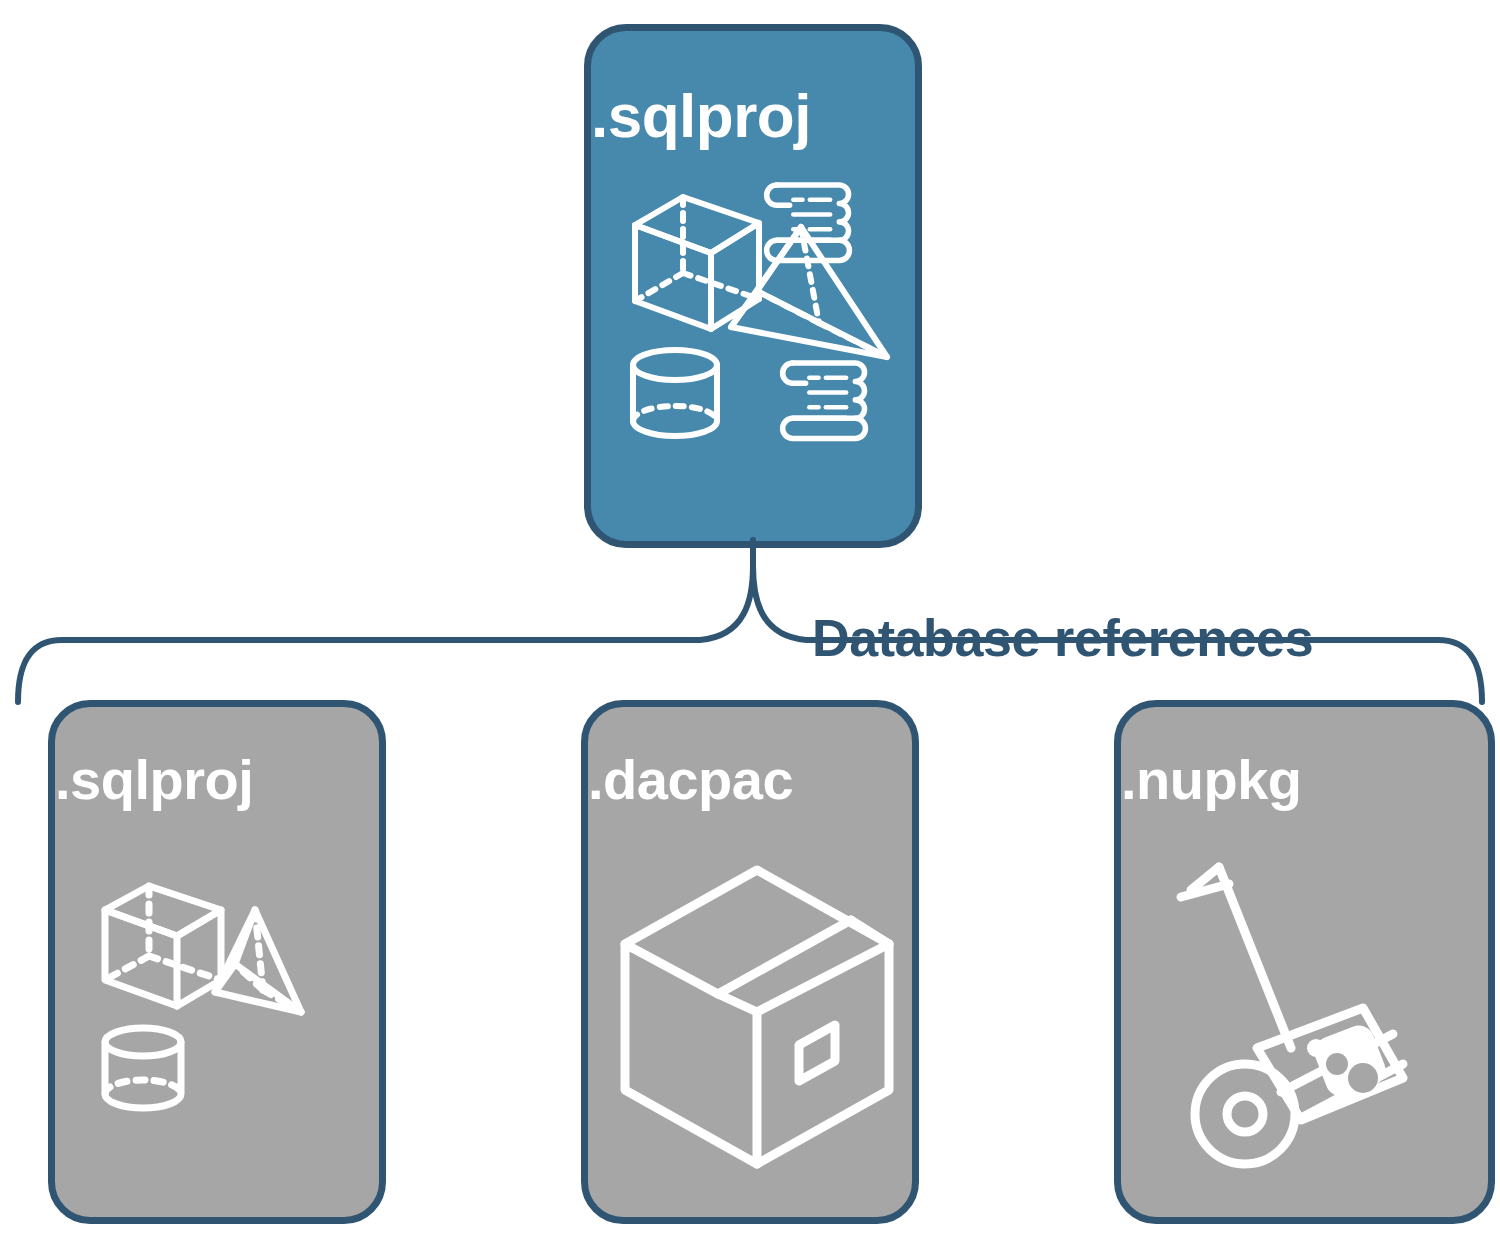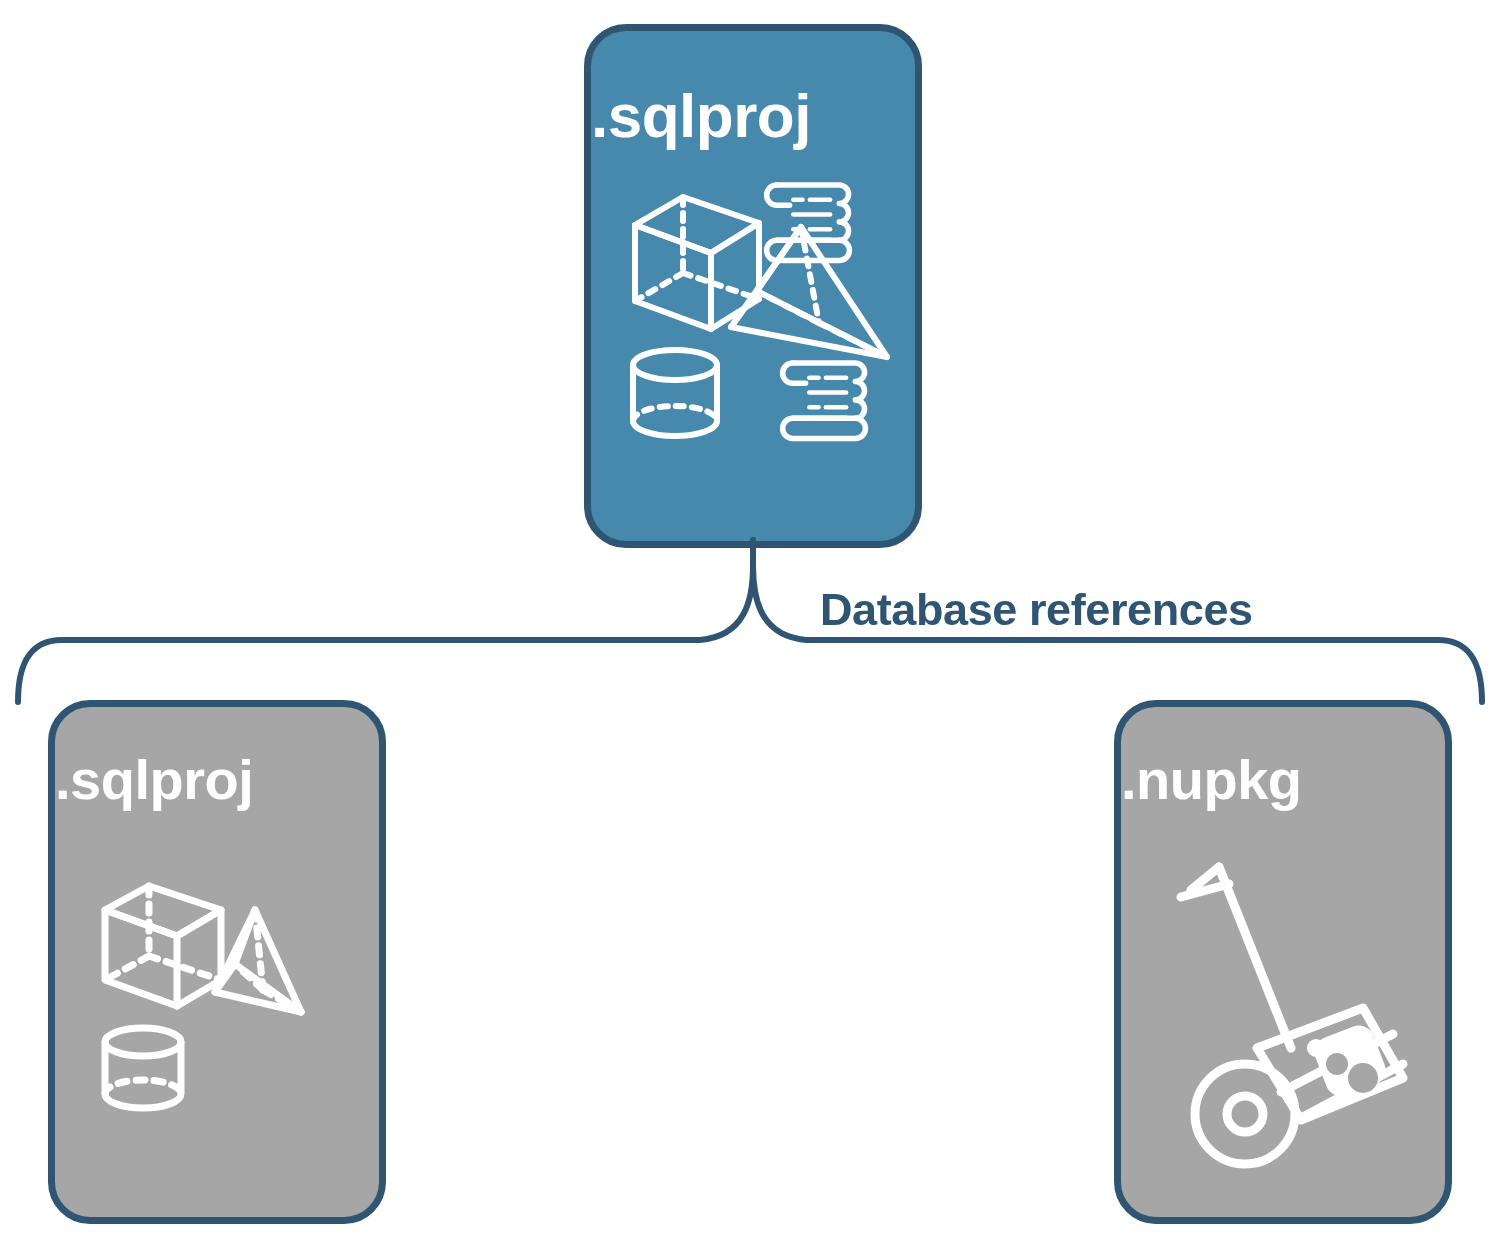--- a/index.html
+++ b/index.html
@@ -57,21 +57,21 @@
     height: 280px;
   }
 
   .node-child {
     top: 700px;
     height: 524px;
     background: #a6a6a6;
   }
   #node-sqlproj { left: 48px;   width: 338px; }
   #node-dacpac  { left: 581px;  width: 338px; }
-  #node-nupkg   { left: 1114px; width: 338px; }
+  #node-nupkg   { left: 1114px; width: 381px; }
 
   .node-child .node-title {
     top: 45px;
     font-size: 56px;
   }
   .node-child .icon-area {
     position: absolute;
     left: 20px;
     top: 145px;
     width: 298px;
@@ -85,28 +85,27 @@
     top: 540px;
     width: 1500px;
     height: 140px;
     pointer-events: none;
   }
 
   
   #brace-label {
     position: absolute;
     left: 812px;
-    top: 584px;
-    font-size: 45px;
+    top: 608px;
+    font-size: 52px;
     font-weight: bold;
     color: #2f5573;
     letter-spacing: -0.4px;
     white-space: nowrap;
     user-select: none;
-    margin-left: 8px;
   }
 
   svg { display: block; overflow: visible; }
 </style>
 </head>
 <body>
 
 <div id="canvas">
 
   <div id="node-root" class="node">
@@ -209,20 +208,41 @@
 
         <g>
           <ellipse cx="68" cy="190" rx="38" ry="14"></ellipse>
           <path d="M30 190 L30 242 A38 14 0 0 0 106 242 L106 190"></path>
           <path d="M30 242 A38 14 0 0 1 106 242" stroke-dasharray="9 9"></path>
         </g>
       </svg>
     </div>
   </div>
 
+  <div id="node-dacpac" class="node node-child">
+    <div class="node-title">.dacpac</div>
+    <div class="icon-area">
+      <svg width="298" height="330" viewBox="0 0 298 330" fill="none" stroke="#ffffff" stroke-width="9" stroke-linecap="round" stroke-linejoin="round">
+        <g>
+
+          <polygon points="149,18 281,92 281,238 149,312 17,238 17,92"></polygon>
+
+          <line x1="149" y1="160" x2="149" y2="312"></line>
+
+          <polyline points="17,92 110,142 243,68"></polyline>
+          <polyline points="149,160 281,92"></polyline>
+          <line x1="110" y1="142" x2="149" y2="160"></line>
+
+          <line x1="243" y1="68" x2="281" y2="92"></line>
+
+          <polygon points="191,193 227,173 227,209 191,229"></polygon>
+        </g>
+      </svg>
+    </div>
+  </div>
 
   <div id="node-nupkg" class="node node-child">
     <div class="node-title">.nupkg</div>
     <div class="icon-area">
       <svg width="298" height="330" viewBox="0 0 298 330" fill="none" stroke="#ffffff" stroke-width="9" stroke-linecap="round" stroke-linejoin="round">
         <g>
 
           <line x1="50" y1="38" x2="78" y2="15"></line>
           <line x1="78" y1="15" x2="150" y2="196"></line>
 

